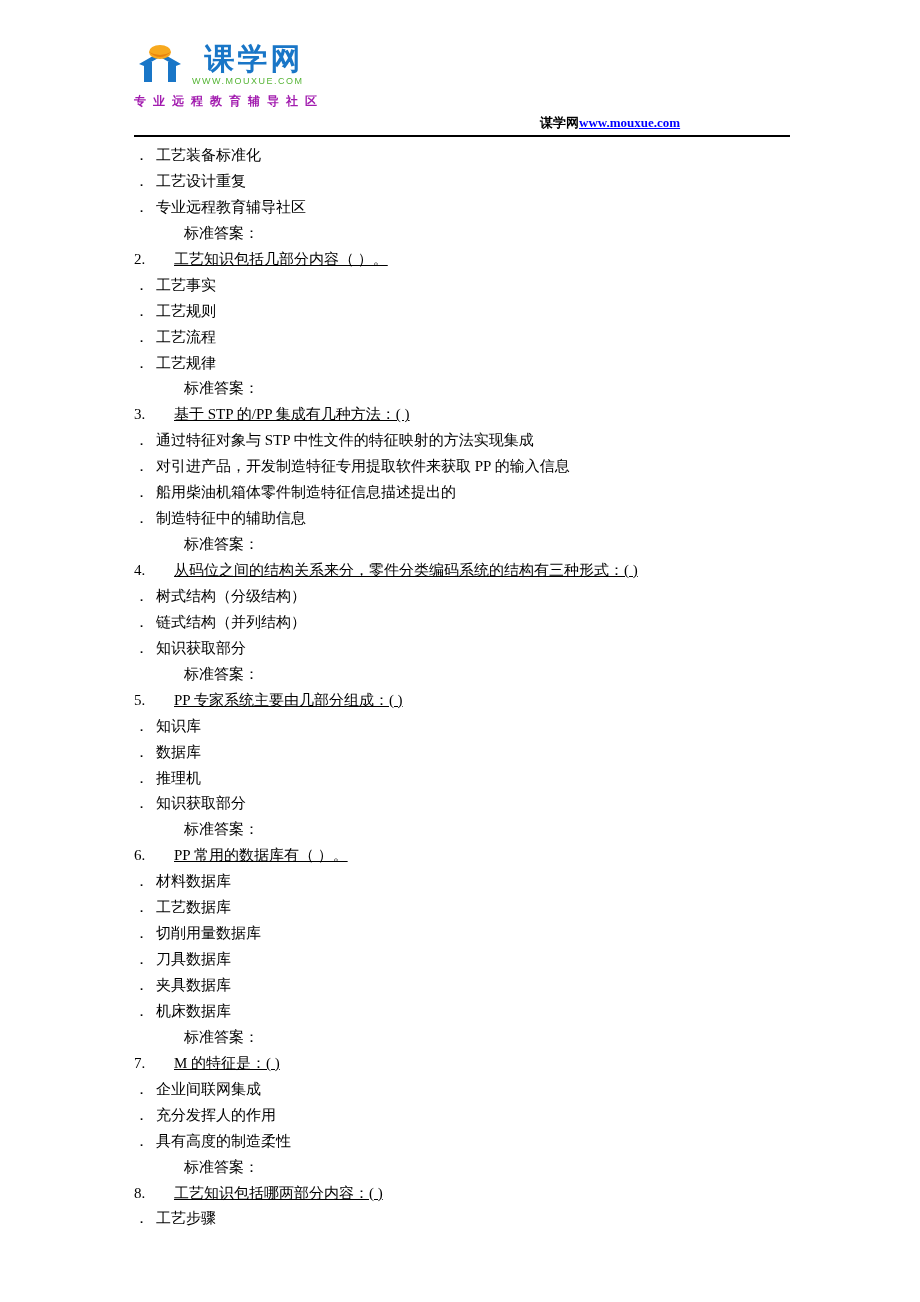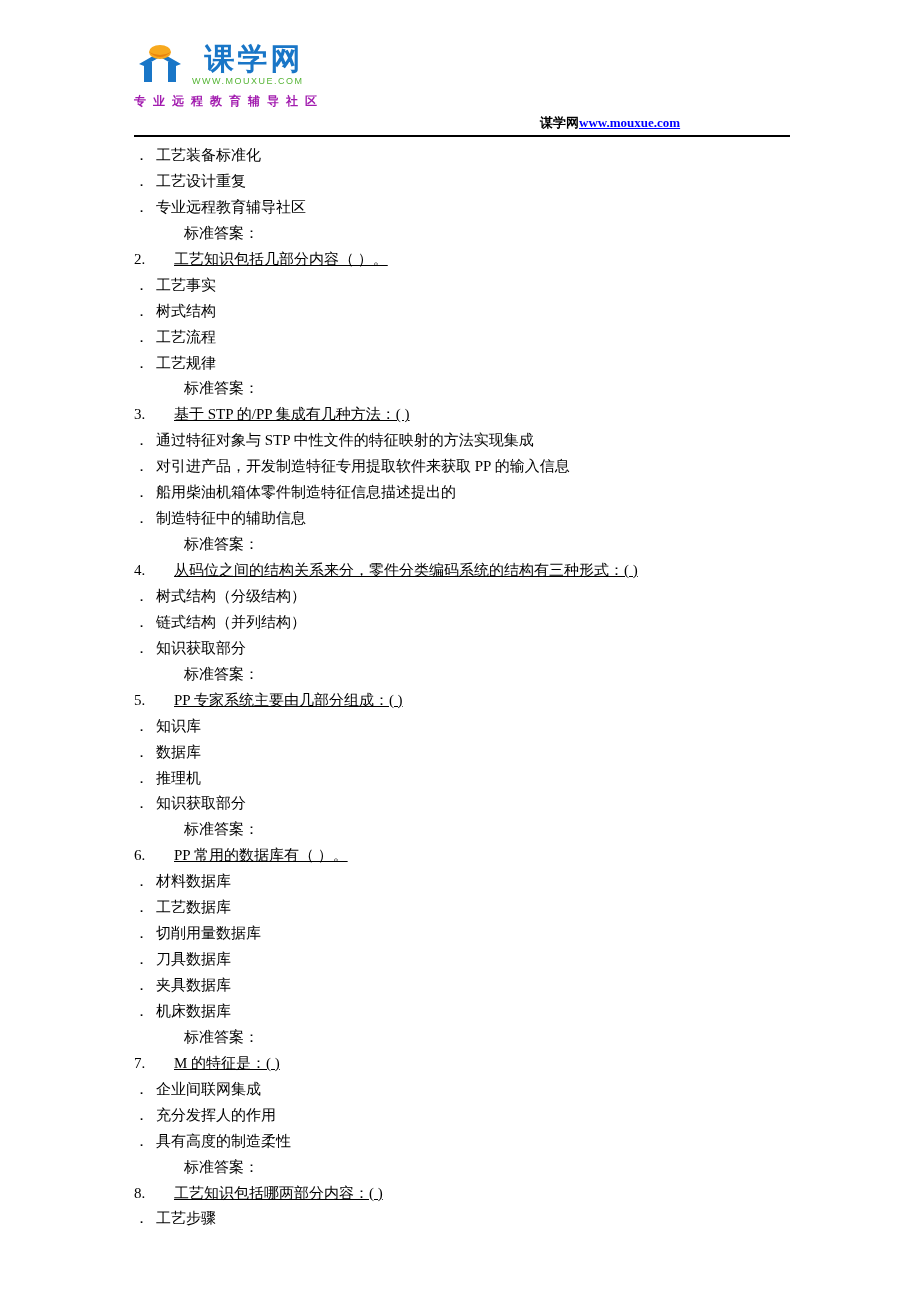--- a/index.html
+++ b/index.html
@@ -137,21 +137,21 @@
 
 <div class="divider"></div>
 
 <div class="content" id="content-container">
     <div class="line option"><span class="dot">．</span><span>工艺装备标准化</span></div>
     <div class="line option"><span class="dot">．</span><span>工艺设计重复</span></div>
     <div class="line option"><span class="dot">．</span><span>专业远程教育辅导社区</span></div>
     <div class="line answer">标准答案：</div>
     <div class="line question"><span class="qnum">2.</span><span>工艺知识包括几部分内容（        ）。</span></div>
     <div class="line option"><span class="dot">．</span><span>工艺事实</span></div>
-    <div class="line option"><span class="dot">．</span><span>树式结构</span></div>
+    <div class="line option"><span class="dot">．</span><span>工艺规则</span></div>
     <div class="line option"><span class="dot">．</span><span>工艺流程</span></div>
     <div class="line option"><span class="dot">．</span><span>工艺规律</span></div>
     <div class="line answer">标准答案：</div>
     <div class="line question"><span class="qnum">3.</span><span>基于 STP 的/PP 集成有几种方法：(   )</span></div>
     <div class="line option"><span class="dot">．</span><span>通过特征对象与 STP 中性文件的特征映射的方法实现集成</span></div>
     <div class="line option"><span class="dot">．</span><span>对引进产品，开发制造特征专用提取软件来获取 PP 的输入信息</span></div>
     <div class="line option"><span class="dot">．</span><span>船用柴油机箱体零件制造特征信息描述提出的</span></div>
     <div class="line option"><span class="dot">．</span><span>制造特征中的辅助信息</span></div>
     <div class="line answer">标准答案：</div>
     <div class="line question"><span class="qnum">4.</span><span>从码位之间的结构关系来分，零件分类编码系统的结构有三种形式：(   )</span></div>

